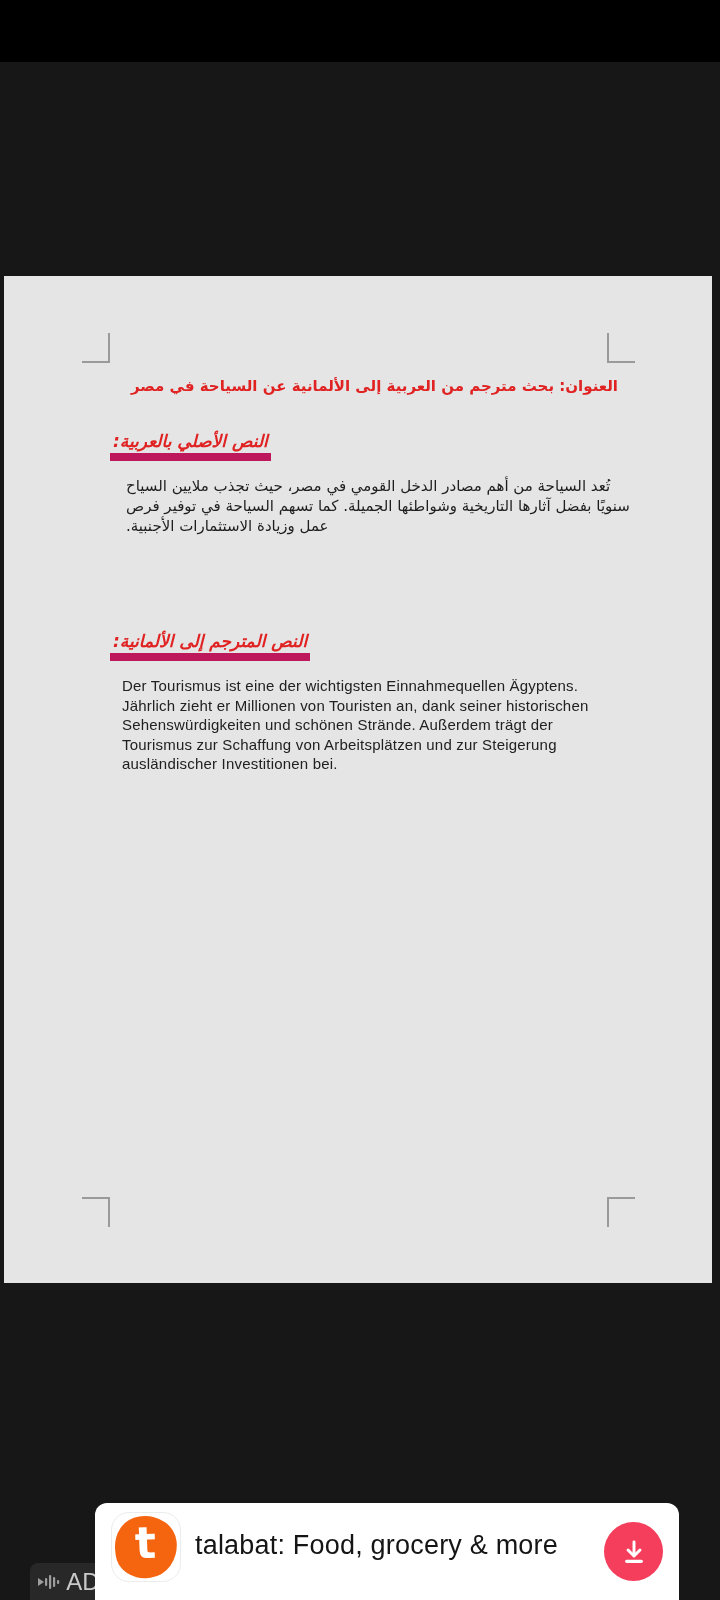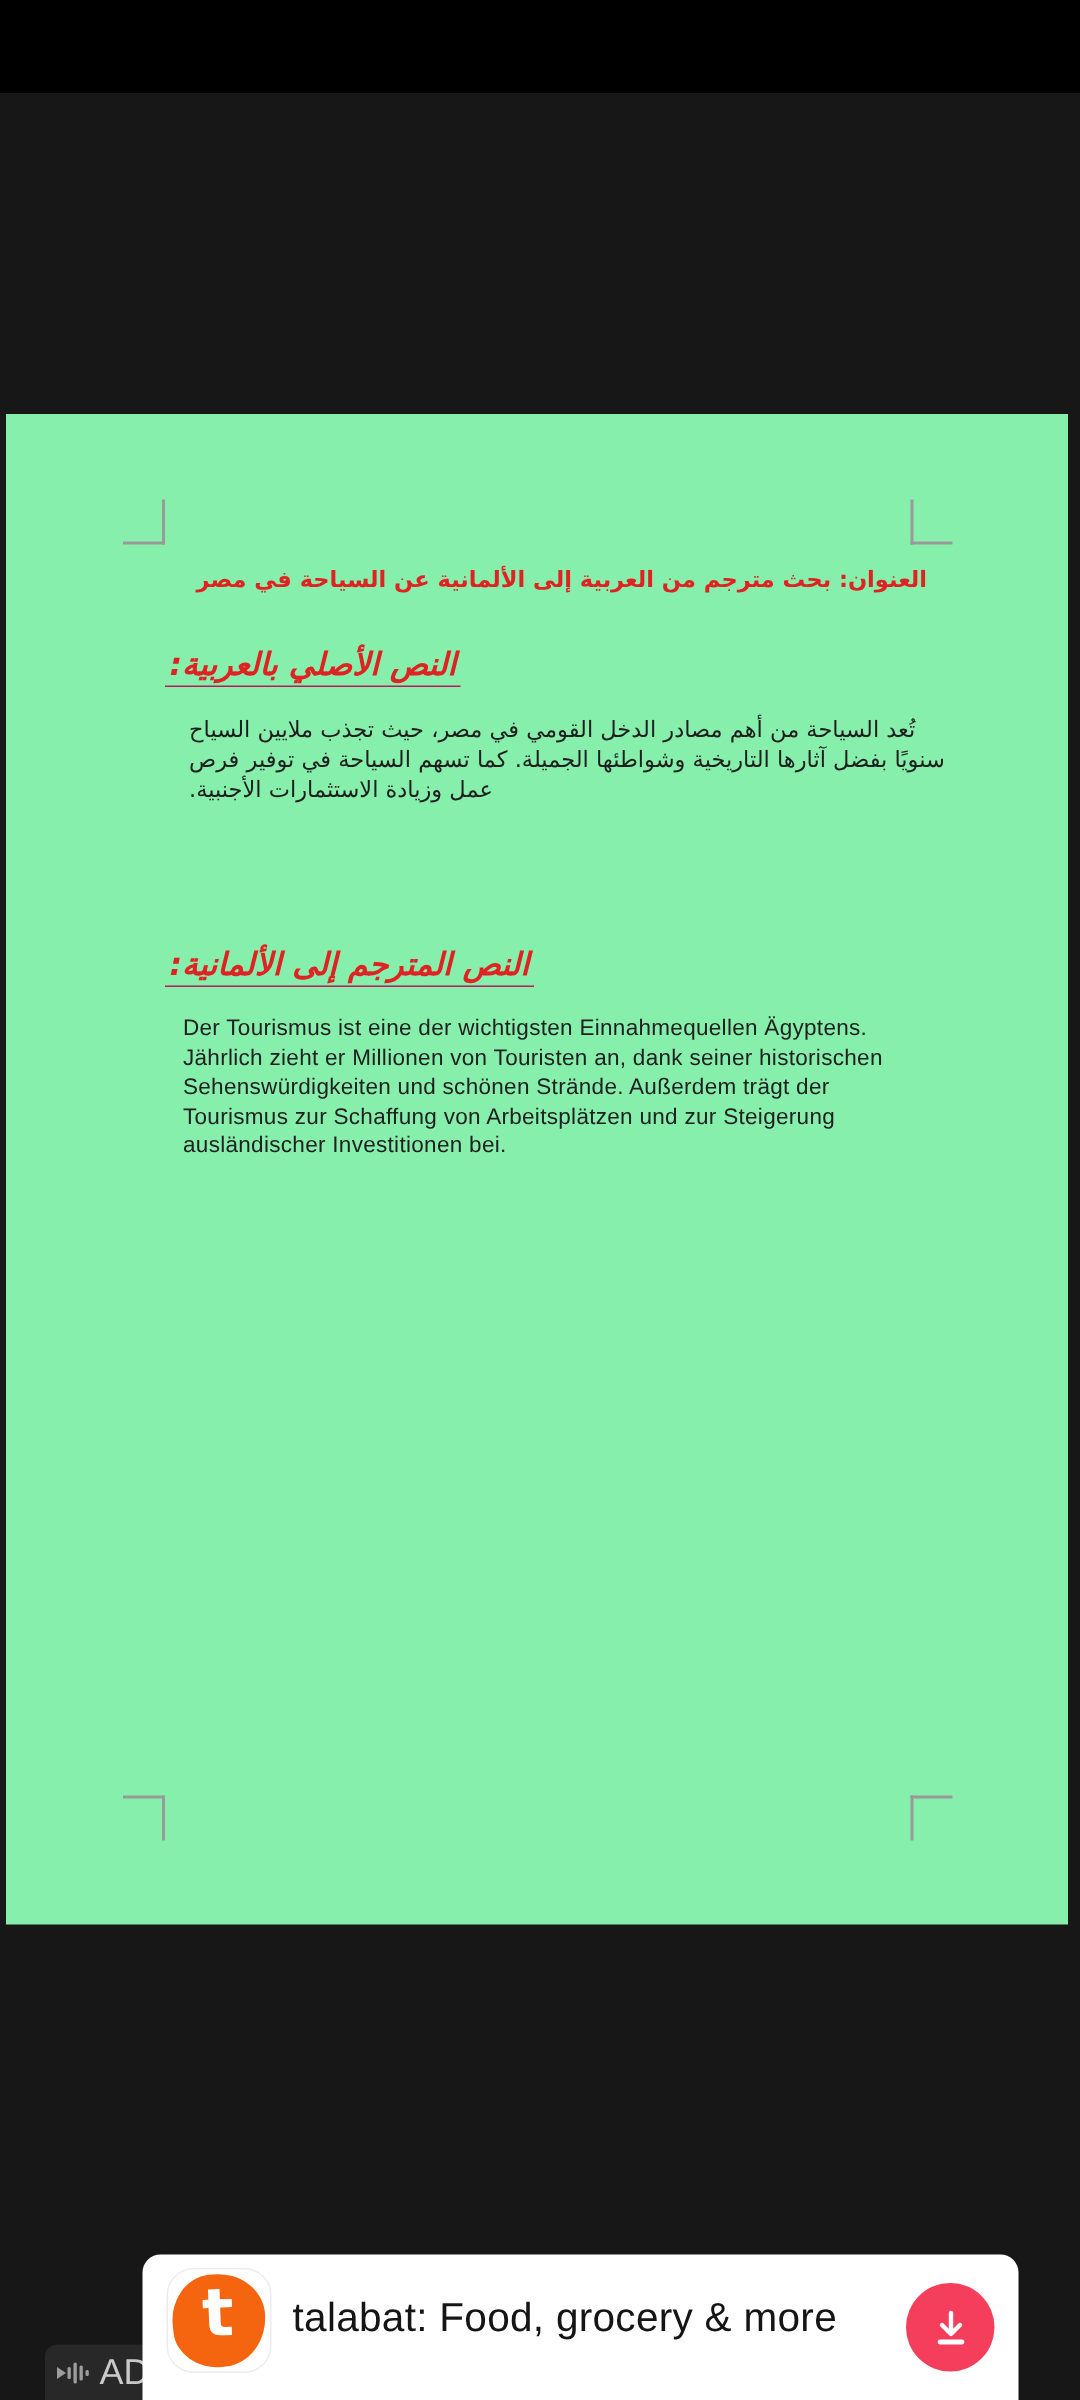--- a/index.html
+++ b/index.html
@@ -9,40 +9,40 @@
     background: #171717; overflow: hidden;
     font-family: "Liberation Sans", sans-serif;
   }
   .status-bar {
     position: absolute; left: 0; top: 0; width: 720px; height: 62px;
     background: #000;
   }
   
   .page {
     position: absolute; left: 4px; top: 276px; width: 708px; height: 1007px;
-    background: #86efac;
+    background: #e5e5e5;
   }
   .crop { position: absolute; width: 28px; height: 30px; }
   .crop.tl { left: 78px;  top: 57px;  border-right: 2px solid #9a9a9a; border-bottom: 2px solid #9a9a9a; }
   .crop.tr { left: 603px; top: 57px;  border-left: 2px solid #9a9a9a;  border-bottom: 2px solid #9a9a9a; }
   .crop.bl { left: 78px;  top: 921px; border-right: 2px solid #9a9a9a; border-top: 2px solid #9a9a9a; }
   .crop.br { left: 603px; top: 921px; border-left: 2px solid #9a9a9a;  border-top: 2px solid #9a9a9a; }
 
   .doc-title {
     position: absolute; left: 104px; top: 101px; width: 510px;
     direction: rtl; text-align: right; white-space: nowrap;
     font-family: "DejaVu Sans", sans-serif;
     font-weight: bold; font-size: 15px; color: #e02222;
   }
   .sec-heading {
     position: absolute; left: 106px;
     direction: rtl; display: inline-block;
     font-family: "DejaVu Sans", sans-serif;
-    font-weight: bold; font-style: italic; font-size: 21px; color: #e02222;
-    border-bottom: 1px solid #be185d; padding: 0 3px 2px 3px;
+    font-weight: bold; font-style: italic; font-size: 17px; color: #e02222;
+    border-bottom: 8px solid #be185d; padding: 0 3px 2px 3px;
   }
   .heading-ar { top: 155px; }
   .heading-de { top: 355px; }
   .body-ar {
     position: absolute; left: 106px; top: 184px; width: 516px; margin: 16px;
     direction: rtl; text-align: left; text-indent: 6px;
     font-family: "DejaVu Sans", sans-serif;
     font-size: 15px; line-height: 20px; color: #1e1e1e;
   }
   .body-de {

